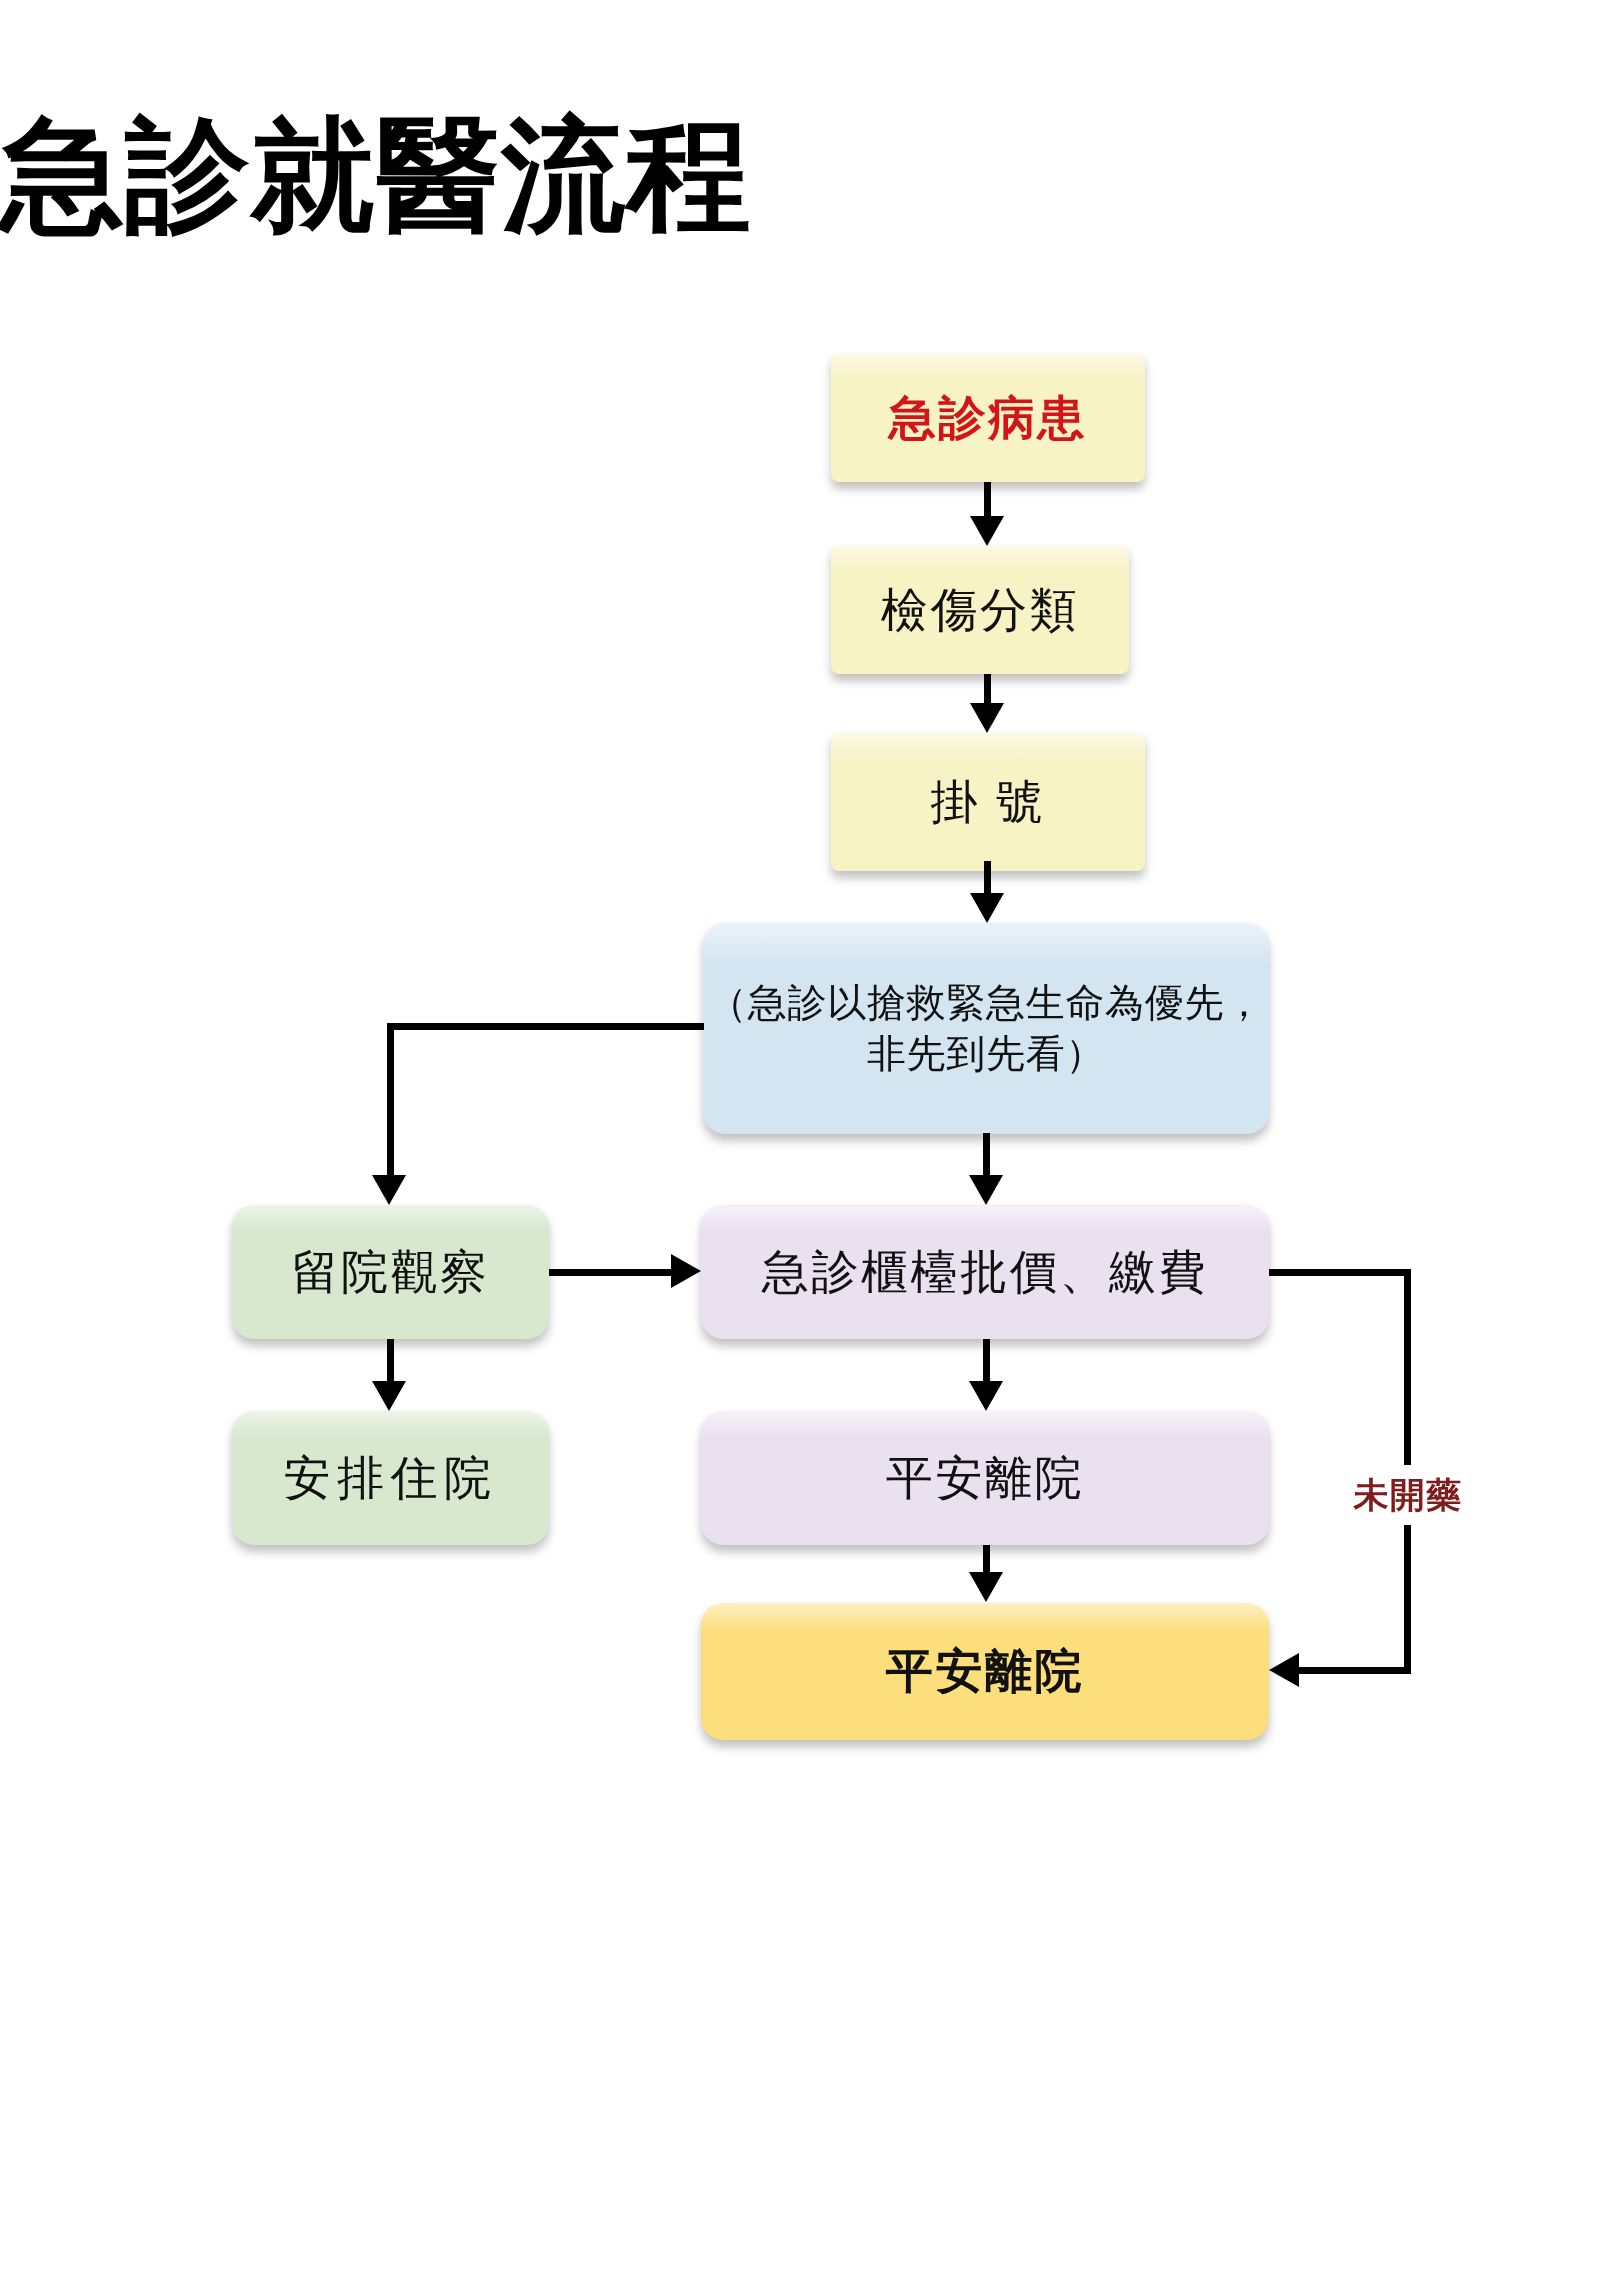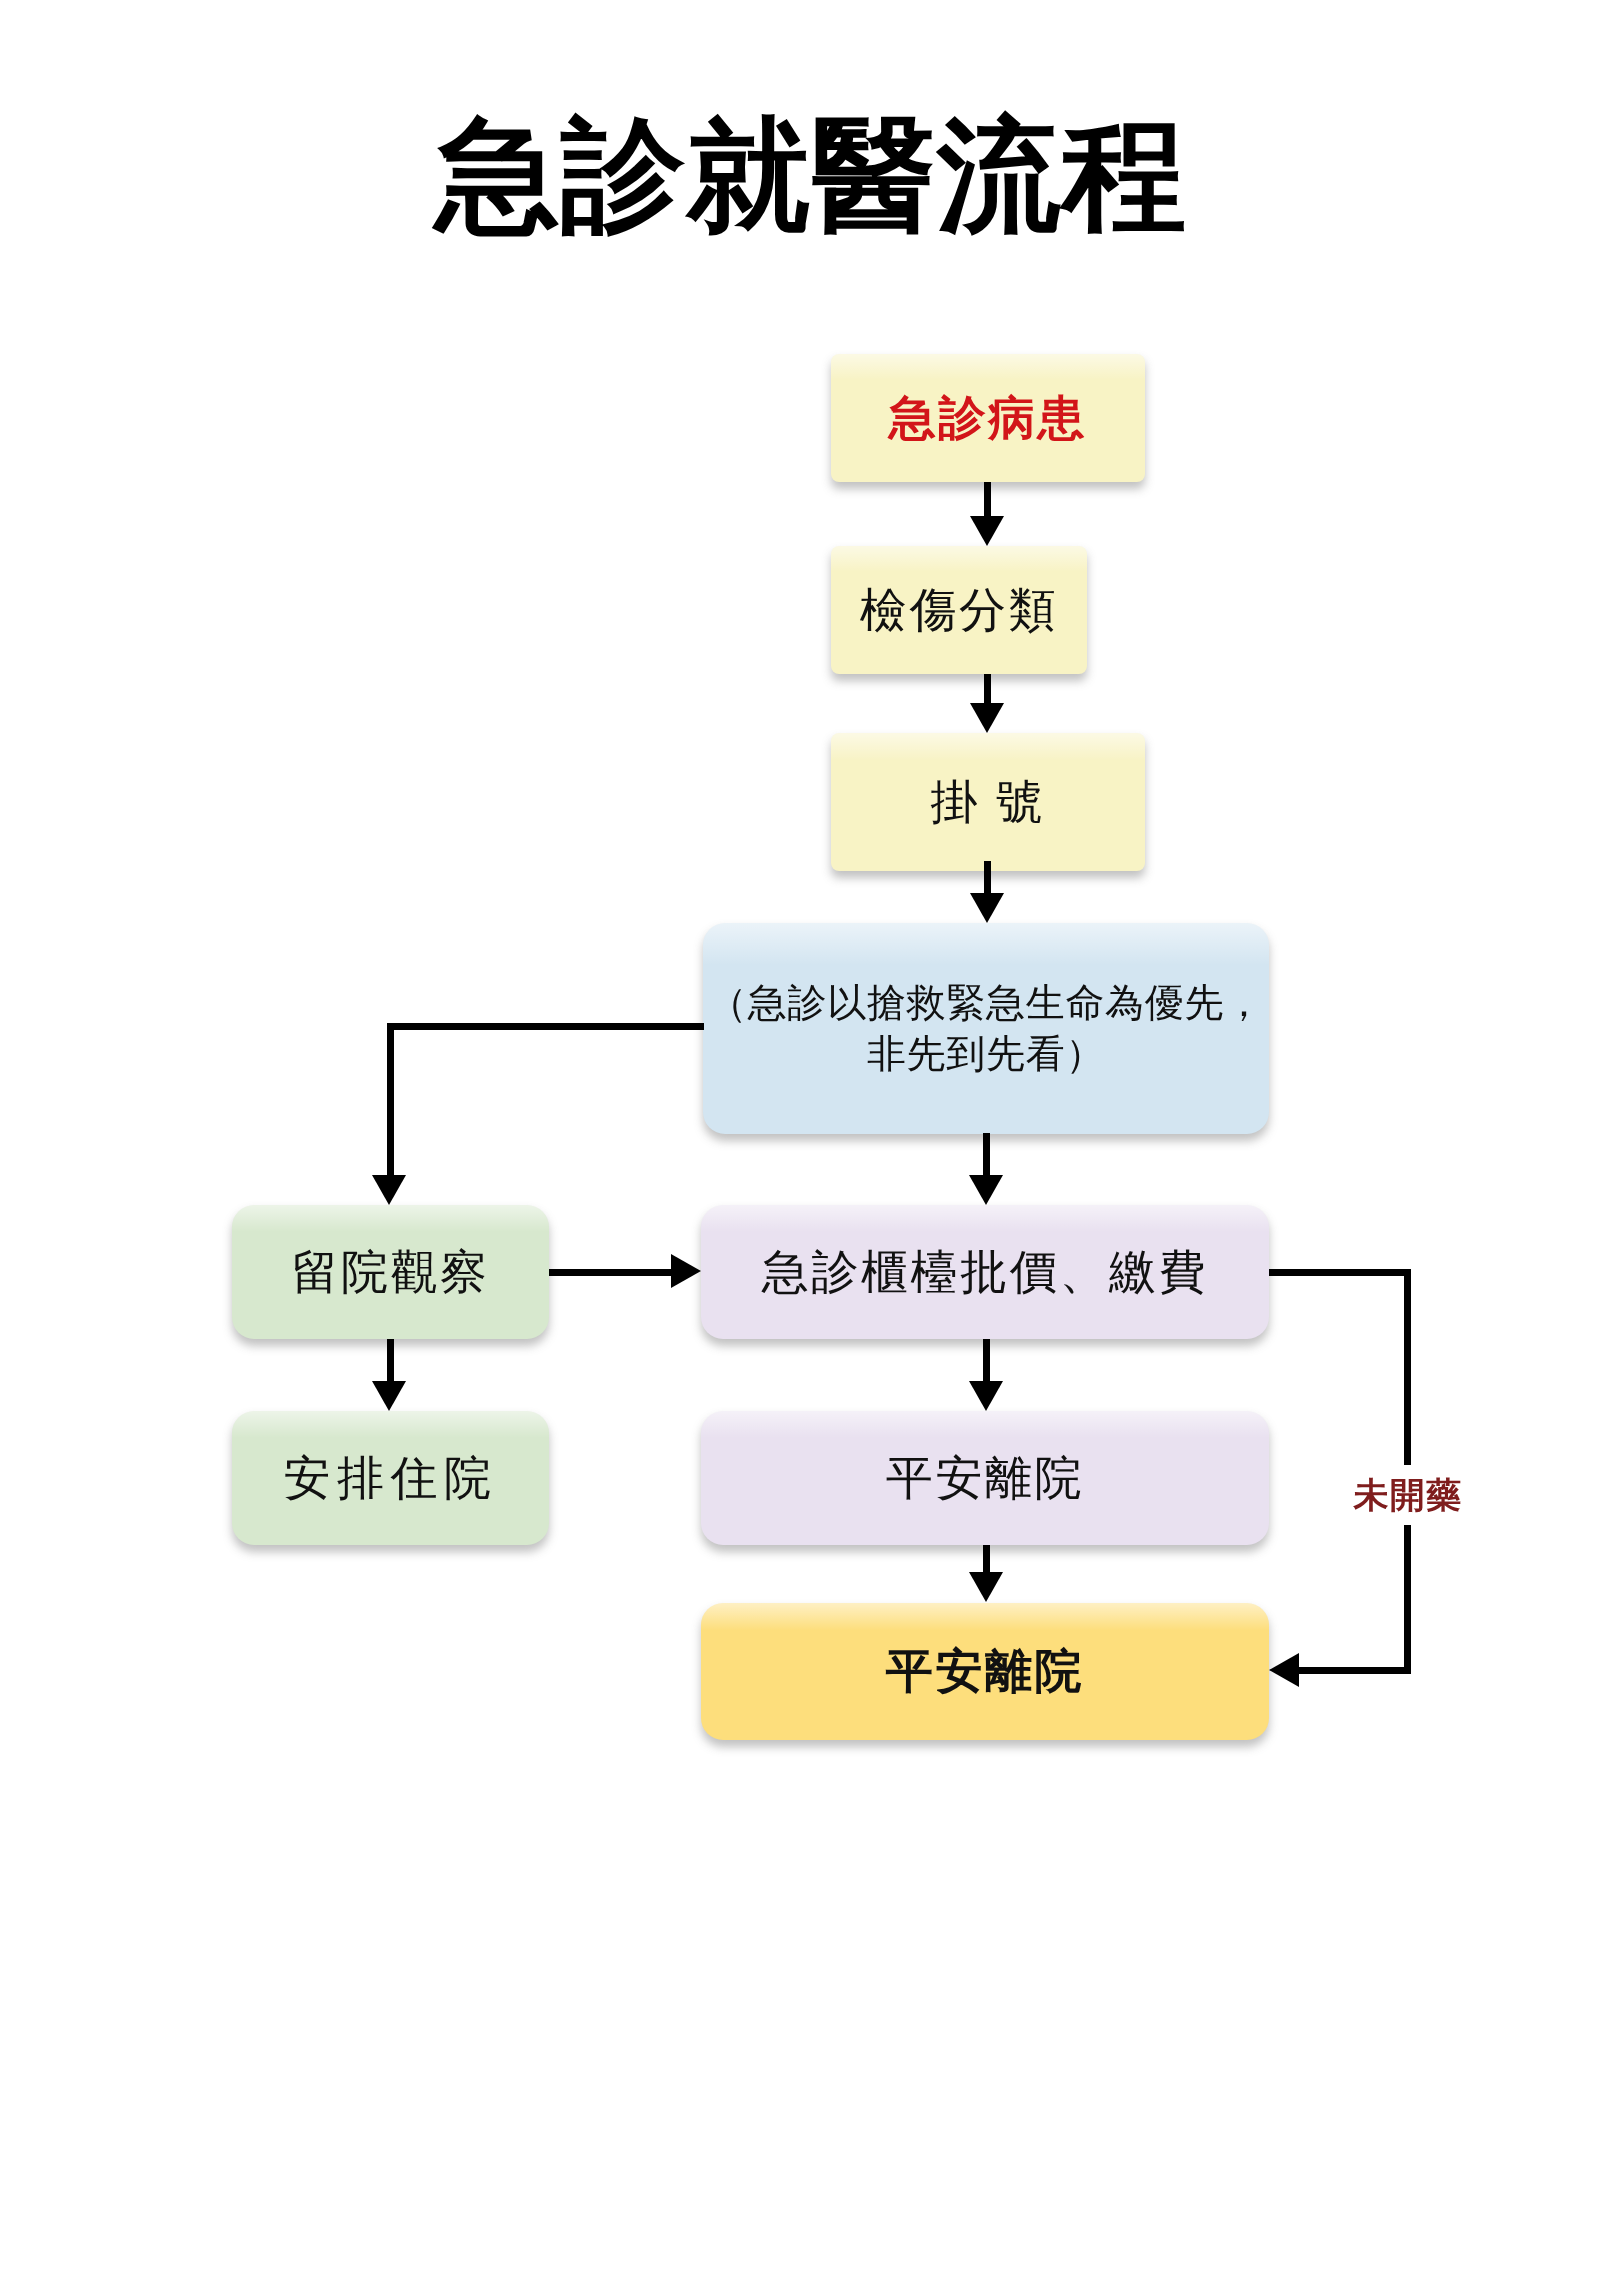--- a/index.html
+++ b/index.html
@@ -4,21 +4,21 @@
 <style>
   html,body{margin:0;padding:0;}
   body{
     width:1623px;height:2295px;position:relative;background:#ffffff;
     font-family:"Liberation Sans","DejaVu Sans",sans-serif;
     overflow:hidden;
   }
   .canvas{position:absolute;left:0;top:0;width:1623px;height:2295px;}
   .title{
     position:absolute;left:0;top:110px;width:1623px;
-    text-align:center;font-size:124px;font-weight:900;color:#000;
+    text-align:left;font-size:124px;font-weight:900;color:#000;
     letter-spacing:1.3px;line-height:1.05;
   }
   .node{
     position:absolute;display:flex;flex-direction:column;
     align-items:center;justify-content:center;
     border-radius:22px;
     box-shadow:0 6.5px 9.2px rgba(120,120,120,.45);
     background-image:linear-gradient(180deg,rgba(255,255,255,.55),rgba(255,255,255,0) 20%);
   }
   .node .lbl{font-size:47px;color:#111;letter-spacing:2.6px;line-height:1.25;white-space:nowrap;}
@@ -53,21 +53,21 @@
 <body>
 
 <div class="canvas">
 
   <div class="title">急診就醫流程</div>
 
   <div class="node yellow" style="left:831px;top:354px;width:314px;height:128px">
     <span class="lbl red-text">急診病患</span>
   </div>
 
-  <div class="node yellow" style="left:831px;top:546px;width:256px;height:128px">
+  <div class="node yellow" style="left:831px;top:546px;width:298px;height:128px">
     <span class="lbl">檢傷分類</span>
   </div>
 
   <div class="node yellow" style="left:831px;top:733px;width:314px;height:138px">
     <span class="lbl">掛 號</span>
   </div>
 
   <div class="node blue" style="left:703px;top:923px;width:566px;height:211px">
     <span class="sub">（急診以搶救緊急生命為優先，</span>
     <span class="sub">非先到先看）</span>

